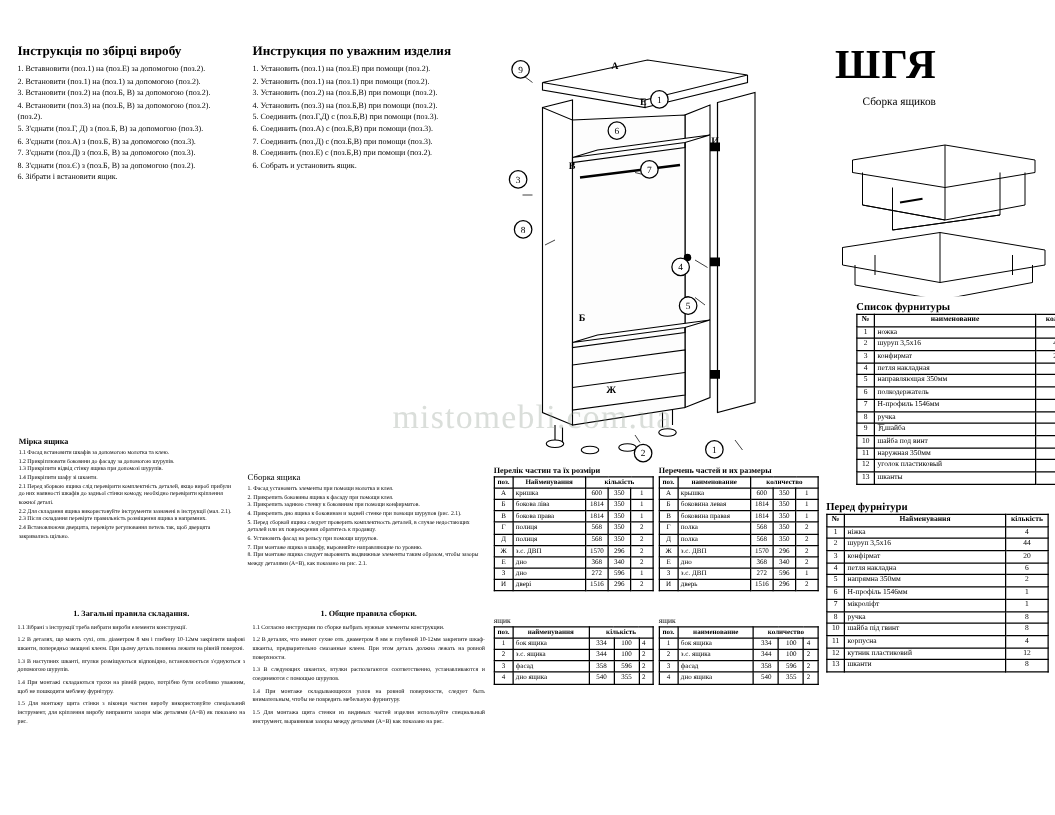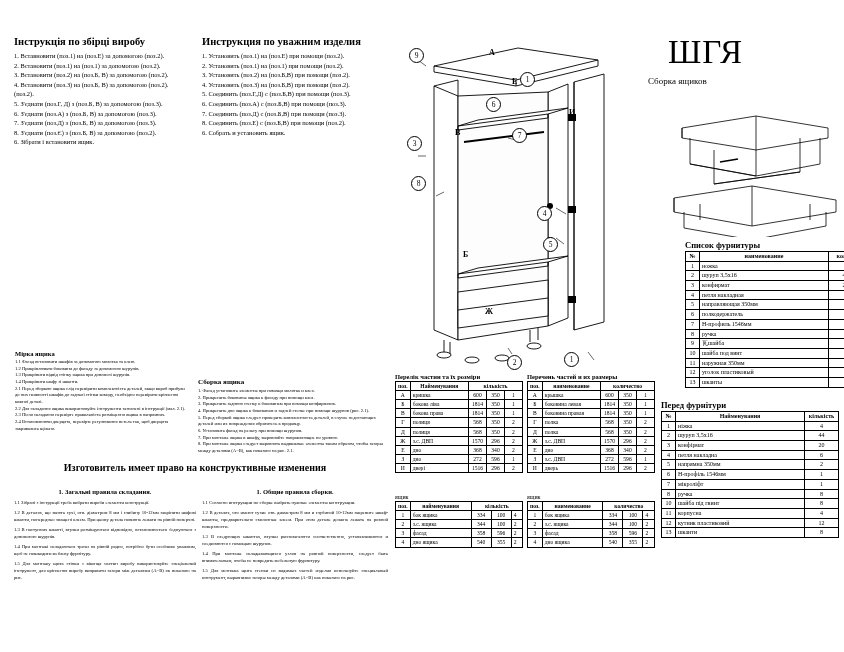--- a/index.html
+++ b/index.html
@@ -22,25 +22,25 @@
   }
   .instr ol { margin:0; padding:0; list-style:none; }
   .instr li { font-size: 6.4px; line-height: 1.5; white-space: nowrap; }
 
   #instr-ua { left: 14px; top: 36px; width: 180px; }
   #instr-ru { left: 202px; top: 36px; width: 192px; }
 
   
   #logo {
     position:absolute; left: 668px; top: 34px;
-    font-size: 33px; font-weight: normal; letter-spacing: 1px;
+    font-size: 33px; font-weight: bold; letter-spacing: 1px;
     font-family: "Liberation Serif", serif;
   }
   #logo-sub {
-    position:absolute; left: 648px; top: 76px;
+    position:absolute; left: 690px; top: 76px;
     font-size: 9px;
   }
 
   
   #drawer-art { position:absolute; left: 660px; top: 92px; width: 180px; height: 145px; }
 
   
   #cabinet-art { position:absolute; left: 398px; top: 30px; width: 260px; height: 345px; }
 
   
@@ -94,21 +94,21 @@
   .dtbl td:nth-child(4), .dtbl th:nth-child(4) { width: 20px; text-align:center; }
   .dcap { font-size:6px; margin-bottom:1px; }
 
   
   #mirror-note { position:absolute; left: 15px; top: 350px; width: 172px; }
   #mirror-note .t { font-size: 6.5px; font-weight:bold; margin-bottom:2px; }
   #mirror-note p { margin:0; font-size: 4.6px; line-height:1.45; }
 
   
   #drawer-note { position:absolute; left: 198px; top: 378px; width: 186px; }
-  #drawer-note .t { font-size: 7px; font-weight:bold; margin-bottom:2px; }
+  #drawer-note .t { font-size: 7px; font-weight:normal; margin-bottom:2px; }
   #drawer-note p { margin:0; font-size: 4.6px; line-height:1.45; }
 
   
   #manuf-title {
     position:absolute; left: 0; top: 462px; width: 390px; text-align:center;
     font-size: 10px; font-weight:bold;
   }
   #rules-ua { position:absolute; left: 14px; top: 488px; width: 182px; }
   #rules-ru { position:absolute; left: 202px; top: 488px; width: 186px; }
   .rules h3 { font-size: 6.5px; font-weight:bold; margin:0 0 4px 0; text-align:center; }
@@ -240,20 +240,21 @@
   <div class="callout" style="left:507px; top:355px;">2</div>
   <div class="callout" style="left:564px; top:352px;">1</div>
 
   <span class="letterlab" style="left:489px; top:48px;">А</span>
   <span class="letterlab" style="left:569px; top:108px;">И</span>
   <span class="letterlab" style="left:463px; top:250px;">Б</span>
   <span class="letterlab" style="left:485px; top:307px;">Ж</span>
   <span class="letterlab" style="left:512px; top:77px;">Е</span>
   <span class="letterlab" style="left:455px; top:128px;">В</span>
 
+  <div id="watermark">mistomebli.com.ua</div>
 
   <div id="fittings-ru">
     <div class="tbl-title">Список фурнитуры</div>
     <table class="tbl">
       <thead>
           <tr>
         <th>№</th>
         <th>наименование</th>
         <th>кол-во</th>
       </tr>
@@ -662,21 +663,20 @@
     <p>1. Фасад установить элементы  при помощи молотка и клея.</p>
     <p>2. Прикрепить боковины ящика к фасаду при помощи клея.</p>
     <p>3. Прикрепить заднюю стенку к боковинам при помощи конфирматов.</p>
     <p>4. Прикрепить дно ящика  к боковинам и задней стенке при помощи шурупов (рис. 2.1).</p>
     <p>5. Перед сборкой ящика следует проверить комплектность деталей, в случае недостающих деталей или их повреждения обратитесь к продавцу.</p>
     <p>6. Установить фасад на рельсу при помощи шурупов.</p>
     <p>7. При монтаже ящика в шкафу, выровняйте направляющие по уровню.</p>
     <p>8. При монтаже ящика следует выровнять выдвижные элементы таким образом, чтобы зазоры между деталями (А=В), как показано на рис. 2.1.</p>
   </div>
 
-  <div id="manuf-title">Изготовитель имеет право на конструктивные изменения</div>
 
   <div class="rules" id="rules-ua">
     <h3>1. Загальні правила складання.</h3>
     <p>1.1 Зібрані з інструкції треба вибрати вироби елементи конструкції.</p>
     <p>1.2 В деталях, що мають сухі, отв. діаметром 8 мм і глибину 10-12мм закріпити шафові шканти, попередньо змащені клеєм. При цьому деталь повинна лежати на рівній поверхні.</p>
     <p>1.3 В наступних шканті, втулки розміщуються відповідно, встановлюється з'єднуються з допомогою шурупів.</p>
     <p>1.4 При монтажі складаються трохи на рівній рядно, потрібно бути особливо уважним, щоб не пошкодити меблеву фурнітуру.</p>
     <p>1.5 Для монтажу щита стінки з віконця частин виробу використовуйте спеціальний інструмент, для кріплення виробу виправити зазори між деталями (А=В) як показано на рис.</p>
   </div>
 

